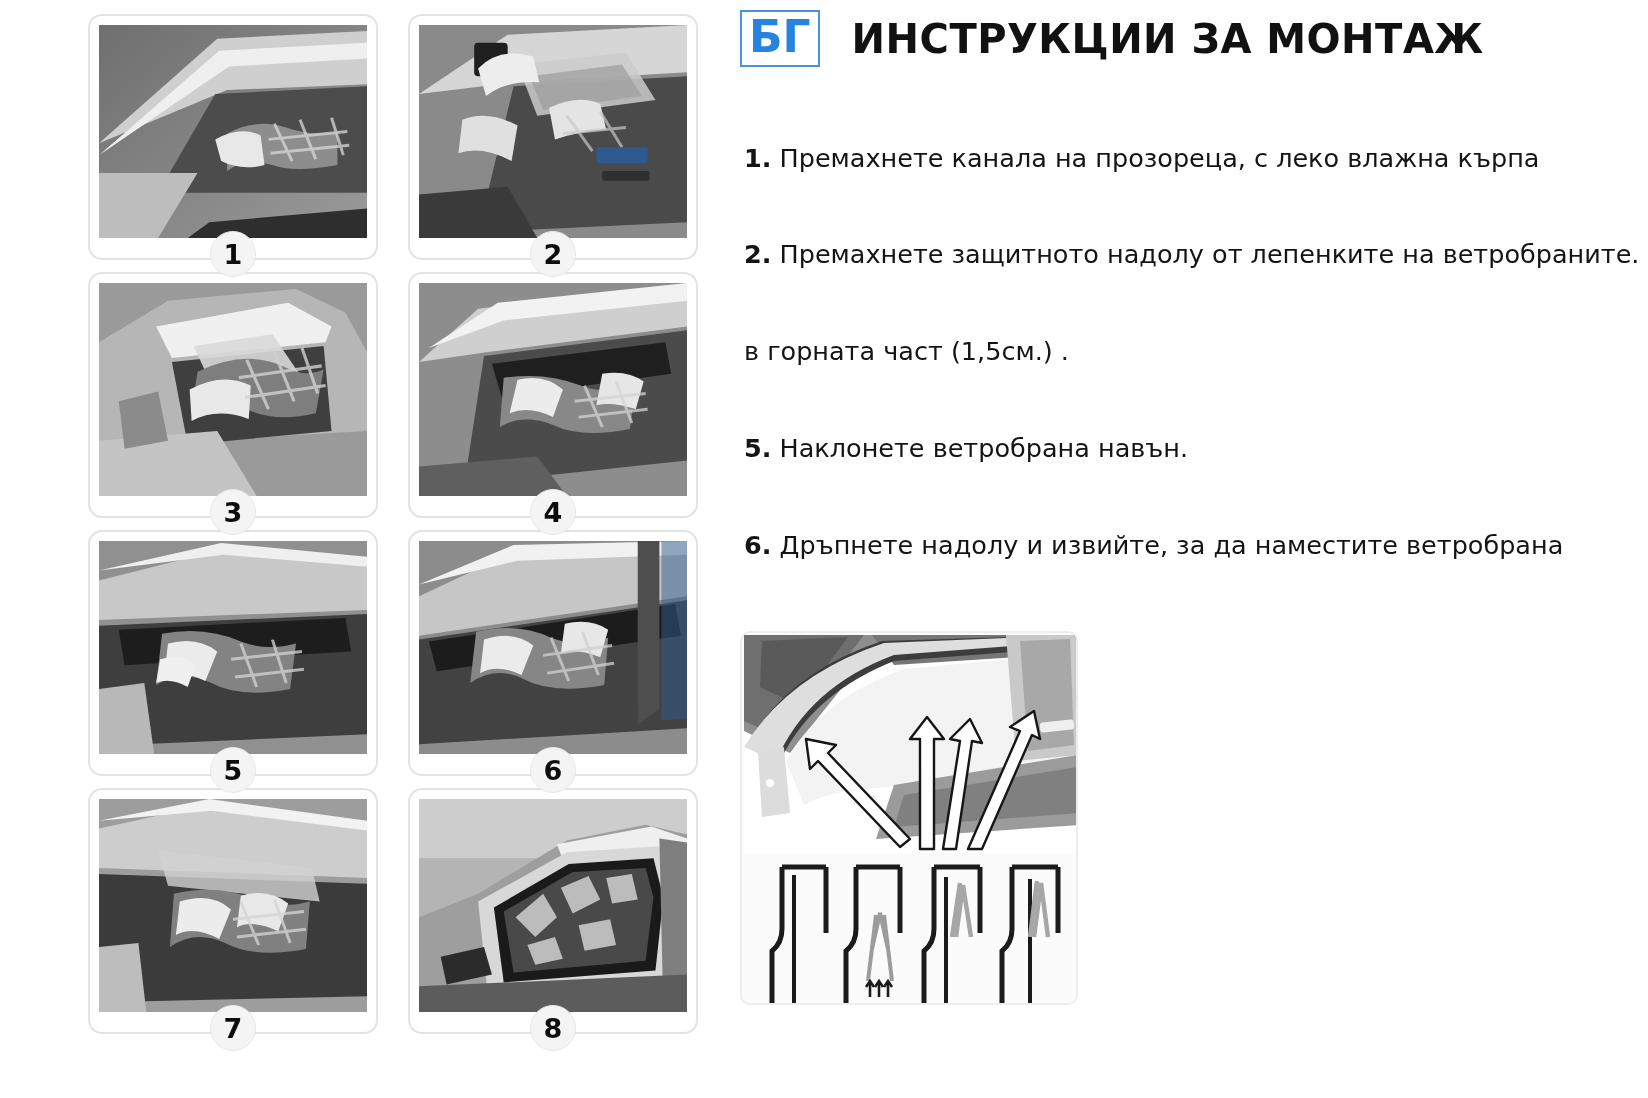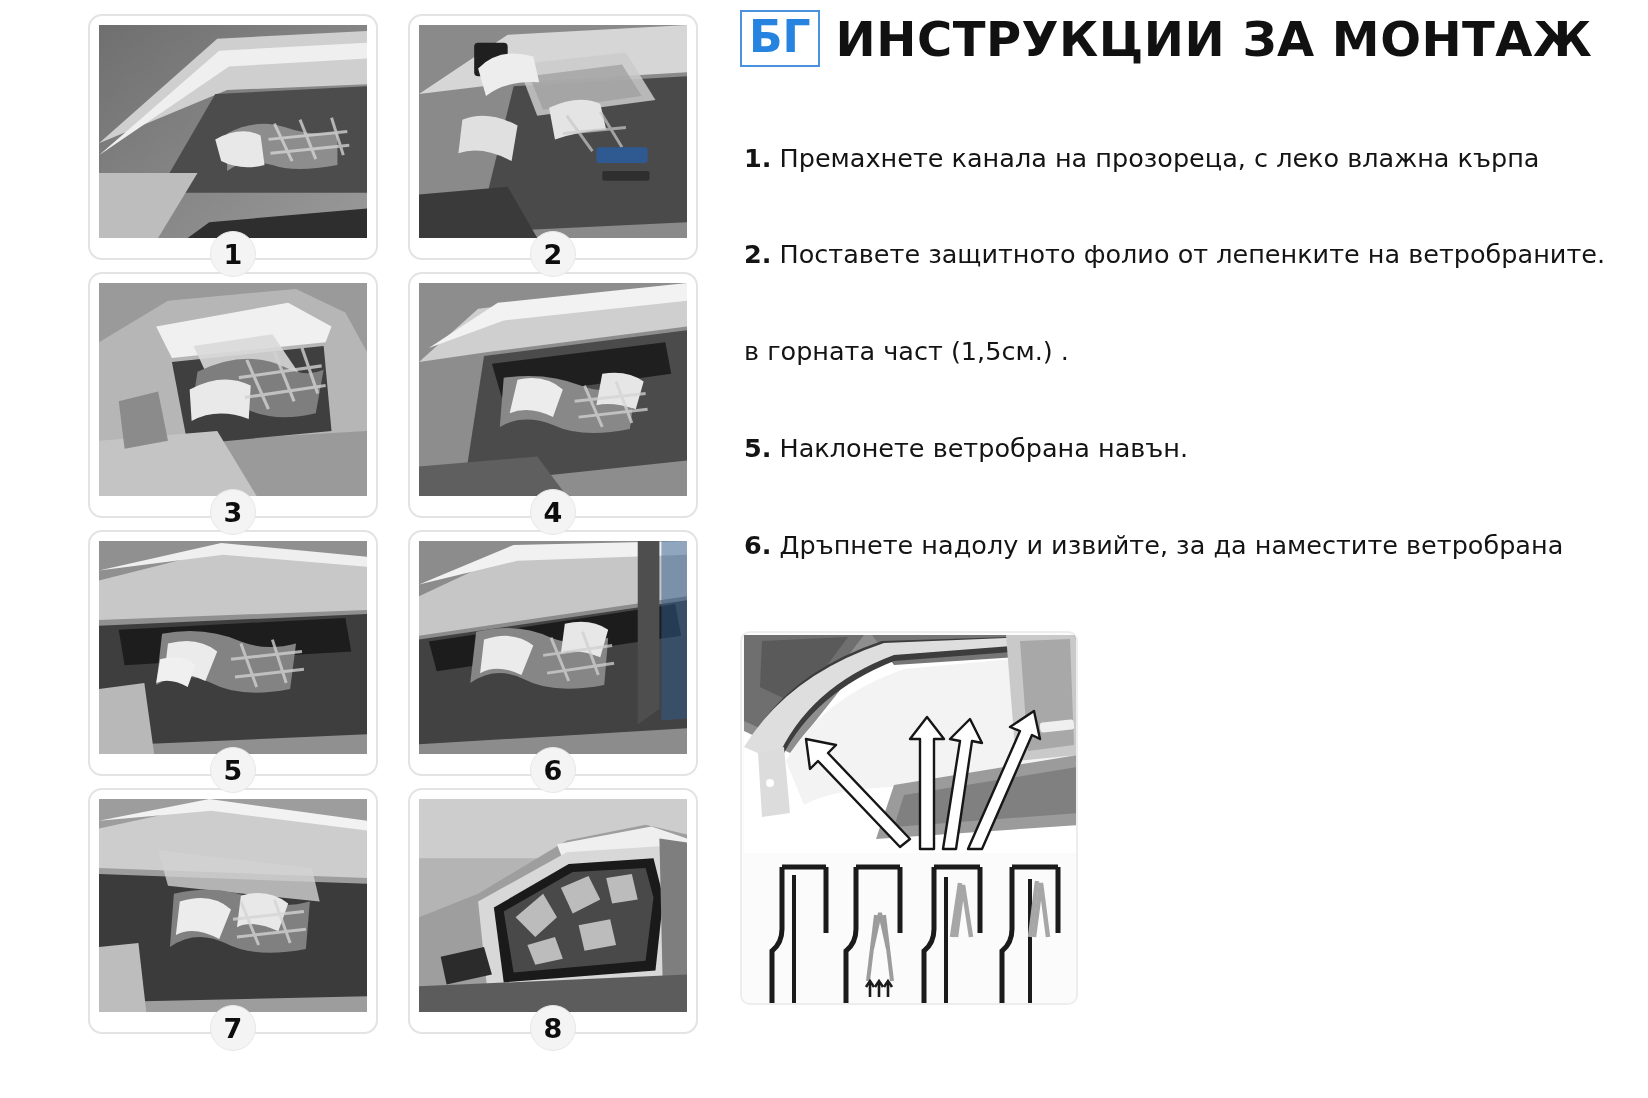--- a/index.html
+++ b/index.html
@@ -68,36 +68,36 @@
   #right-col {
     position: absolute;
     left: 740px;
     top: 10px;
     width: 880px;
   }
 
   .lang-head {
     display: flex;
     align-items: center;
-    gap: 16px;
+    gap: 32px;
   }
   .lang-chip {
     border: 2px solid #4a92dd;
     color: #2684e0;
     font-weight: bold;
     line-height: 1;
     box-sizing: border-box;
   }
   #bg-chip {
     font-size: 44px;
     padding: 3px 7px 6px 7px;
     letter-spacing: 0px;
   }
   #bg-title {
-    font-size: 48px;
+    font-size: 40px;
     font-weight: bold;
     letter-spacing: 0.5px;
     color: #111111;
     white-space: nowrap;
   }
   #bg-list {
     margin: 10px 0 0 4px;
     font-size: 25.5px;
     line-height: 1.265;
     color: #141414;
@@ -334,21 +334,21 @@
 
 <div id="right-col">
 
   <div class="lang-head">
     <span class="lang-chip" id="bg-chip">БГ</span>
     <span id="bg-title">ИНСТРУКЦИИ ЗА МОНТАЖ</span>
   </div>
 
   <div id="bg-list">
     <div><b class="num">1.</b><span> Премахнете канала на прозореца, с леко влажна кърпа</span></div>
-    <div><b class="num">2.</b><span> Поставете защитното фолио от лепенките на ветробраните.</span></div>
+    <div><b class="num">2.</b><span> Премахнете защитното надолу от лепенките на ветробраните.</span></div>
     <div><b class="num"></b><span>в горната част (1,5см.) .</span></div>
     <div><b class="num">5.</b><span> Наклонете ветробрана навън.</span></div>
     <div><b class="num">6.</b><span> Дръпнете надолу и извийте, за да наместите ветробрана</span></div>
     <div><b class="num"></b><span> в рамката на вратата.</span></div>
     
     
   </div>
 
 </div>
 

